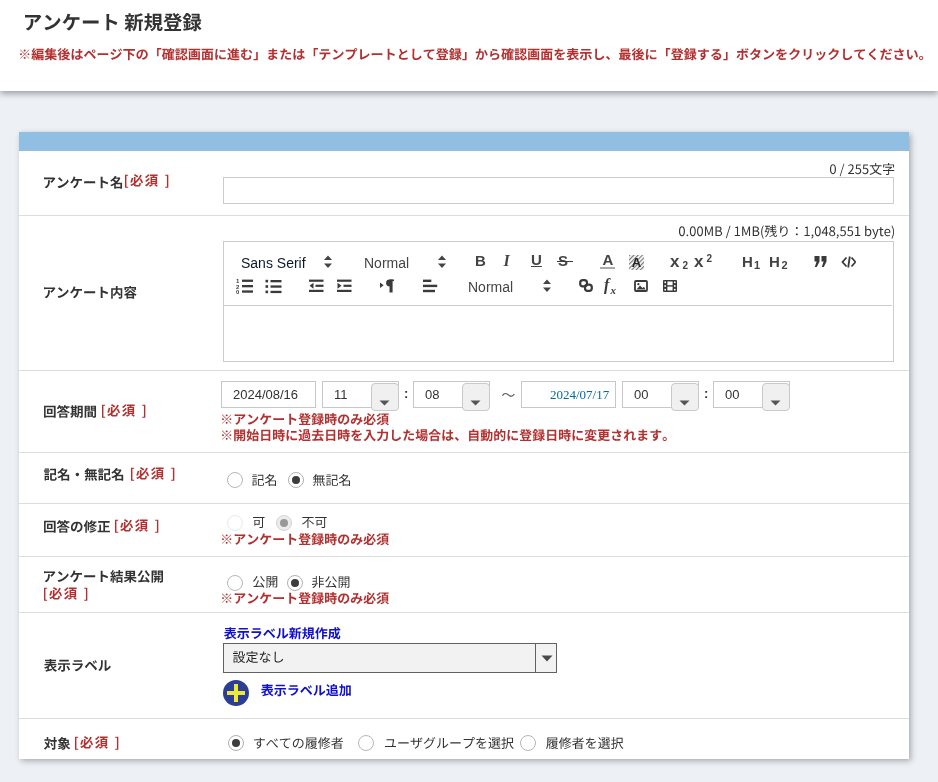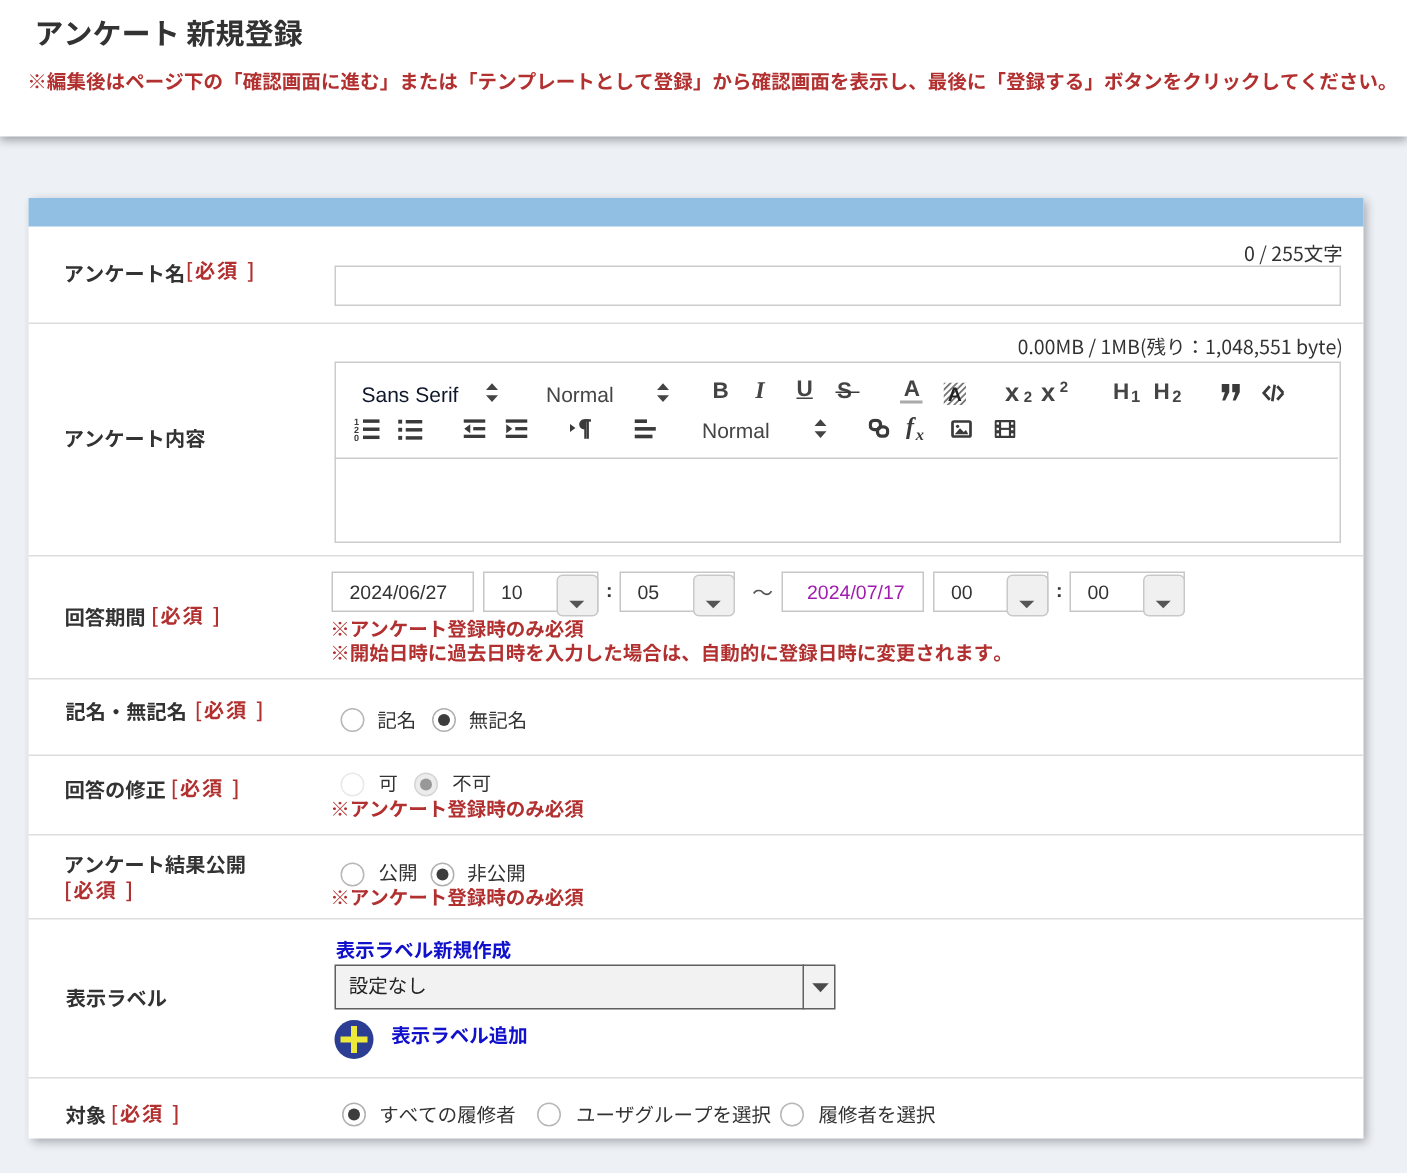--- a/index.html
+++ b/index.html
@@ -152,39 +152,39 @@
       <rect x="4.4" y="6.6" width="5.2" height="3.9"></rect>
     </g>
   </svg>
 <svg style="position:absolute;left:44.0px;top:405.0px" width="55" height="15" viewBox="0 0 55 15">
     <path transform="translate(-0.96 11.63)" d="M5.5 -6.4V-4H7.8V-6.4ZM3.9 -7.8H9.5V-2.6H3.9ZM1 -11H12.6V1.2H10.8V-9.4H2.6V1.2H1ZM1.9 -1H11.8V0.5H1.9Z M17.5 -5.4H23V-4.1H17.5ZM17.1 -0.5H23.4V0.8H17.1ZM20.2 -7Q19.6 -6.3 18.7 -5.6Q17.9 -4.9 16.8 -4.3Q15.8 -3.7 14.7 -3.2Q14.6 -3.5 14.3 -3.9Q14 -4.3 13.8 -4.5Q15 -4.9 16 -5.6Q17.1 -6.2 17.9 -6.9Q18.8 -7.6 19.4 -8.3H20.9Q21.7 -7.5 22.6 -6.8Q23.5 -6 24.6 -5.5Q25.7 -4.9 26.7 -4.6Q26.5 -4.3 26.2 -4Q26 -3.6 25.8 -3.3Q24.8 -3.7 23.7 -4.3Q22.7 -4.9 21.7 -5.6Q20.8 -6.3 20.2 -7ZM16.2 -3.2H24.3V1.2H22.7V-1.8H17.8V1.2H16.2ZM15.8 -10.4H20V-9H15.8ZM21.1 -10.4H26.4V-9H21.1ZM15.9 -11.6 17.4 -11.2Q17.2 -10.5 16.8 -9.8Q16.4 -9.1 16 -8.5Q15.6 -7.8 15.1 -7.4Q15 -7.5 14.7 -7.7Q14.5 -7.8 14.2 -8Q14 -8.2 13.8 -8.3Q14.4 -8.9 15 -9.8Q15.6 -10.7 15.9 -11.6ZM21.4 -11.6 22.9 -11.2Q22.6 -10.3 22 -9.3Q21.4 -8.4 20.8 -7.8Q20.7 -8 20.4 -8.1Q20.2 -8.3 19.9 -8.5Q19.6 -8.7 19.4 -8.8Q20.1 -9.3 20.6 -10Q21.1 -10.8 21.4 -11.6ZM16.3 -9.4 17.6 -9.8Q17.9 -9.4 18.2 -8.8Q18.5 -8.3 18.7 -7.9L17.2 -7.4Q17.1 -7.8 16.9 -8.4Q16.6 -8.9 16.3 -9.4ZM22.2 -9.3 23.6 -9.8Q23.9 -9.4 24.3 -8.9Q24.6 -8.4 24.8 -8L23.3 -7.4Q23.2 -7.8 22.8 -8.4Q22.5 -8.9 22.2 -9.3Z M35.3 -10.9H38.8V-9.4H35.3ZM35.3 -7.8H38.8V-6.4H35.3ZM35.3 -4.7H38.8V-3.3H35.3ZM38.1 -10.9H39.7V-0.6Q39.7 0 39.5 0.4Q39.4 0.7 39 0.9Q38.7 1.1 38.1 1.1Q37.6 1.2 36.9 1.2Q36.8 0.9 36.7 0.4Q36.6 -0 36.4 -0.3Q36.8 -0.3 37.3 -0.3Q37.7 -0.3 37.8 -0.3Q38 -0.3 38 -0.4Q38.1 -0.4 38.1 -0.6ZM34.6 -10.9H36.1V-5.9Q36.1 -5.1 36.1 -4.2Q36.1 -3.2 35.9 -2.2Q35.8 -1.3 35.5 -0.4Q35.3 0.5 34.8 1.2Q34.7 1.1 34.4 0.9Q34.2 0.7 34 0.6Q33.7 0.4 33.5 0.3Q34 -0.5 34.3 -1.6Q34.5 -2.7 34.6 -3.8Q34.6 -4.9 34.6 -5.9ZM27.6 -9.9H34.2V-8.5H27.6ZM29.3 -7.7H32.5V-6.4H29.3ZM29.3 -5.6H32.5V-4.3H29.3ZM27.4 -3.4H34.1V-2H27.4ZM28.6 -11.3H30.1V-2.9H28.6ZM31.8 -11.3H33.3V-2.9H31.8ZM29.1 -1.9 30.6 -1.5Q30.2 -0.7 29.7 0Q29.1 0.7 28.6 1.2Q28.5 1.1 28.2 0.9Q28 0.7 27.7 0.6Q27.5 0.4 27.3 0.3Q27.8 -0.1 28.3 -0.7Q28.8 -1.3 29.1 -1.9ZM31.1 -1.3 32.3 -2Q32.6 -1.7 32.9 -1.3Q33.2 -1 33.4 -0.6Q33.7 -0.3 33.9 -0L32.5 0.7Q32.4 0.5 32.2 0.1Q31.9 -0.2 31.6 -0.6Q31.4 -1 31.1 -1.3Z M45.4 -3.2H49.1V-2.1H45.4ZM45.3 -5.2H49.9V-0H45.3V-1.2H48.3V-4H45.3ZM44.6 -5.2H46.1V0.6H44.6ZM42.4 -9.1H45.8V-8H42.4ZM48.6 -9.1H52V-8H48.6ZM51.4 -10.9H53V-0.7Q53 -0.1 52.9 0.3Q52.7 0.7 52.3 0.9Q51.9 1.1 51.3 1.2Q50.7 1.2 49.8 1.2Q49.8 1 49.7 0.7Q49.6 0.4 49.5 0.1Q49.4 -0.2 49.3 -0.4Q49.6 -0.4 50 -0.4Q50.4 -0.4 50.7 -0.4Q50.9 -0.4 51.1 -0.4Q51.2 -0.4 51.3 -0.5Q51.4 -0.6 51.4 -0.7ZM42.5 -10.9H46.8V-6H42.5V-7.2H45.3V-9.8H42.5ZM52.2 -10.9V-9.8H49.2V-7.2H52.2V-6H47.7V-10.9ZM41.6 -10.9H43.2V1.2H41.6Z" fill="#333333"></path>
   </svg>
 <svg style="position:absolute;left:101.5px;top:404.0px" width="46" height="16" viewBox="0 0 46 16">
     <path transform="translate(-1.37 11.48)" d="M1.4 2.3V-10.8H4.5V-9.8H2.8V1.3H4.5V2.3Z M10.2 -8.4H11.9V-1.4Q11.9 -1 12 -0.8Q12 -0.7 12.2 -0.6Q12.4 -0.6 12.7 -0.6Q12.8 -0.6 13.1 -0.6Q13.4 -0.6 13.7 -0.6Q14.1 -0.6 14.3 -0.6Q14.6 -0.6 14.8 -0.6Q15.1 -0.6 15.3 -0.7Q15.5 -0.9 15.6 -1.4Q15.6 -1.9 15.7 -2.9Q15.9 -2.7 16.2 -2.6Q16.4 -2.5 16.7 -2.4Q17 -2.2 17.3 -2.2Q17.2 -1 16.9 -0.3Q16.7 0.4 16.2 0.7Q15.7 1 14.9 1Q14.8 1 14.5 1Q14.3 1 14 1Q13.7 1 13.4 1Q13.1 1 12.9 1Q12.6 1 12.5 1Q11.6 1 11.1 0.8Q10.6 0.6 10.4 0.1Q10.2 -0.4 10.2 -1.4ZM10.3 -10.3 11.4 -11.5Q11.9 -11.1 12.5 -10.7Q13.1 -10.3 13.7 -9.9Q14.3 -9.5 14.6 -9.2L13.6 -7.9Q13.2 -8.2 12.6 -8.6Q12.1 -9 11.5 -9.5Q10.9 -9.9 10.3 -10.3ZM8 -7.8 9.6 -7.4Q9.4 -6.6 9.2 -5.8Q9 -4.9 8.8 -4.1Q8.5 -3.3 8.2 -2.8L6.6 -3.3Q6.9 -3.9 7.2 -4.7Q7.5 -5.4 7.7 -6.2Q7.9 -7 8 -7.8ZM16 -6.2 17.4 -6.9Q17.9 -6.3 18.3 -5.5Q18.7 -4.8 19 -4.1Q19.3 -3.4 19.5 -2.9L17.9 -2.1Q17.8 -2.6 17.5 -3.4Q17.2 -4.1 16.8 -4.8Q16.4 -5.6 16 -6.2ZM16.6 -10.7 18.3 -10Q17.4 -8.5 16.4 -7Q15.3 -5.4 14 -4.1Q12.7 -2.7 11.1 -1.5Q9.5 -0.3 7.7 0.6Q7.6 0.4 7.4 0.1Q7.2 -0.1 7 -0.3Q6.8 -0.6 6.6 -0.7Q8.4 -1.5 9.9 -2.6Q11.4 -3.7 12.7 -5.1Q14 -6.4 15 -7.8Q16 -9.3 16.6 -10.7Z M24.5 -11.2 26.1 -10.6Q25.6 -10 25 -9.4Q24.4 -8.8 23.8 -8.3Q23.1 -7.8 22.5 -7.4Q22.3 -7.7 22 -8Q21.7 -8.4 21.3 -8.6Q21.9 -8.9 22.5 -9.3Q23.1 -9.8 23.6 -10.2Q24.2 -10.7 24.5 -11.2ZM24.8 -7.4 26.3 -6.8Q25.9 -6.2 25.2 -5.5Q24.6 -4.9 24 -4.4Q23.3 -3.9 22.7 -3.5Q22.5 -3.7 22.2 -4.1Q21.8 -4.5 21.5 -4.7Q22.1 -5 22.7 -5.5Q23.3 -5.9 23.9 -6.4Q24.5 -6.9 24.8 -7.4ZM25.1 -3.7 26.7 -3.1Q26.2 -2.2 25.5 -1.5Q24.9 -0.8 24.1 -0.1Q23.3 0.5 22.5 1Q22.3 0.6 22 0.3Q21.7 -0.1 21.3 -0.4Q22.1 -0.7 22.8 -1.2Q23.5 -1.7 24.1 -2.4Q24.7 -3 25.1 -3.7ZM26.3 -10.9H34V-9.5H26.3ZM28.4 -5.5V-4.7H31.9V-5.5ZM28.4 -3.6V-2.7H31.9V-3.6ZM28.4 -7.5V-6.6H31.9V-7.5ZM26.9 -8.7H33.5V-1.5H26.9ZM29.3 -10.2 31.1 -10Q30.9 -9.3 30.7 -8.7Q30.5 -8.1 30.3 -7.7L28.9 -7.9Q29 -8.4 29.1 -9.1Q29.2 -9.7 29.3 -10.2ZM28.4 -1.5 29.7 -0.6Q29.2 -0.2 28.6 0.1Q28.1 0.4 27.4 0.7Q26.8 1 26.2 1.2Q26 1 25.7 0.6Q25.5 0.3 25.2 0.1Q25.8 -0.1 26.4 -0.4Q27 -0.6 27.5 -0.9Q28 -1.2 28.4 -1.5ZM30.4 -0.6 31.6 -1.4Q32 -1.2 32.6 -0.9Q33.1 -0.6 33.5 -0.3Q34 0 34.3 0.3L33 1.2Q32.8 1 32.3 0.7Q31.9 0.3 31.4 0Q30.9 -0.3 30.4 -0.6Z M41.6 2.3V1.3H43.3V-9.8H41.6V-10.8H44.7V2.3Z" fill="#b23030"></path>
   </svg>
 <div style="position:absolute;left:221px;top:381px;width:93px;height:25px;background:#fff;border:1px solid #c7c7c7;"></div>
-<div style="position:absolute;left:233px;top:388px;font-family:'Liberation Sans',sans-serif;font-size:13px;font-weight:400;color:#333;line-height:1;white-space:pre;">2024/06/27</div>
+<div style="position:absolute;left:233px;top:388px;font-family:'Liberation Sans',sans-serif;font-size:13px;font-weight:400;color:#333;line-height:1;white-space:pre;">2024/08/16</div>
 <div style="position:absolute;left:322px;top:381px;width:75px;height:25px;background:#fff;border:1px solid #c7c7c7;"></div>
-<div style="position:absolute;left:334px;top:388px;font-family:'Liberation Sans',sans-serif;font-size:13px;font-weight:400;color:#333;line-height:1;white-space:pre;">10</div>
+<div style="position:absolute;left:334px;top:388px;font-family:'Liberation Sans',sans-serif;font-size:13px;font-weight:400;color:#333;line-height:1;white-space:pre;">11</div>
 <div style="position:absolute;left:371px;top:383px;width:26px;height:26px;background:#f0f0f0;border:1px solid #c9c9c9;border-radius:4px;"></div>
 <svg style="position:absolute;left:379px;top:400px" width="11" height="6" viewBox="0 0 11 6">
     <path d="M0.5 0.5 L10.5 0.5 L5.5 5.5 Z" fill="#555"></path>
   </svg>
 <div style="position:absolute;left:404px;top:387px;font-family:'Liberation Sans',sans-serif;font-size:13px;font-weight:700;color:#333;line-height:1;white-space:pre;">:</div>
 <div style="position:absolute;left:413px;top:381px;width:75px;height:25px;background:#fff;border:1px solid #c7c7c7;"></div>
-<div style="position:absolute;left:425px;top:388px;font-family:'Liberation Sans',sans-serif;font-size:13px;font-weight:400;color:#333;line-height:1;white-space:pre;">05</div>
+<div style="position:absolute;left:425px;top:388px;font-family:'Liberation Sans',sans-serif;font-size:13px;font-weight:400;color:#333;line-height:1;white-space:pre;">08</div>
 <div style="position:absolute;left:462px;top:383px;width:26px;height:26px;background:#f0f0f0;border:1px solid #c9c9c9;border-radius:4px;"></div>
 <svg style="position:absolute;left:470px;top:400px" width="11" height="6" viewBox="0 0 11 6">
     <path d="M0.5 0.5 L10.5 0.5 L5.5 5.5 Z" fill="#555"></path>
   </svg>
 <svg style="position:absolute;left:502.0px;top:392.5px" width="15" height="6" viewBox="0 0 15 6">
     <path transform="translate(-0.58 7.21)" d="M6.6 -4.9Q6 -5.5 5.5 -5.8Q5 -6.1 4.2 -6.1Q3.4 -6.1 2.7 -5.6Q2 -5 1.6 -4.2L0.6 -4.8Q1.3 -6 2.2 -6.6Q3.1 -7.2 4.2 -7.2Q5.2 -7.2 5.9 -6.8Q6.7 -6.4 7.4 -5.7Q8 -5.2 8.5 -4.9Q9 -4.6 9.8 -4.6Q10.6 -4.6 11.3 -5.1Q12 -5.6 12.4 -6.4L13.4 -5.9Q12.7 -4.7 11.8 -4.1Q10.9 -3.4 9.8 -3.4Q8.8 -3.4 8.1 -3.8Q7.3 -4.2 6.6 -4.9Z" fill="#555555"></path>
   </svg>
 <div style="position:absolute;left:521px;top:381px;width:93px;height:25px;background:#fff;border:1px solid #c7c7c7;"></div>
-<div style="position:absolute;left:538px;top:388px;font-family:Liberation Sans, sans-serif;font-size:13px;font-weight:400;color:#a21caf;line-height:1;white-space:pre;">2024/07/17</div>
+<div style="position:absolute;left:550px;top:388px;font-family:Liberation Serif, serif;font-size:13px;font-weight:400;color:#0369a1;line-height:1;white-space:pre;">2024/07/17</div>
 <div style="position:absolute;left:622px;top:381px;width:75px;height:25px;background:#fff;border:1px solid #c7c7c7;"></div>
 <div style="position:absolute;left:634px;top:388px;font-family:'Liberation Sans',sans-serif;font-size:13px;font-weight:400;color:#333;line-height:1;white-space:pre;">00</div>
 <div style="position:absolute;left:671px;top:383px;width:26px;height:26px;background:#f0f0f0;border:1px solid #c9c9c9;border-radius:4px;"></div>
 <svg style="position:absolute;left:679px;top:400px" width="11" height="6" viewBox="0 0 11 6">
     <path d="M0.5 0.5 L10.5 0.5 L5.5 5.5 Z" fill="#555"></path>
   </svg>
 <div style="position:absolute;left:704px;top:387px;font-family:'Liberation Sans',sans-serif;font-size:13px;font-weight:700;color:#333;line-height:1;white-space:pre;">:</div>
 <div style="position:absolute;left:713px;top:381px;width:75px;height:25px;background:#fff;border:1px solid #c7c7c7;"></div>
 <div style="position:absolute;left:725px;top:388px;font-family:'Liberation Sans',sans-serif;font-size:13px;font-weight:400;color:#333;line-height:1;white-space:pre;">00</div>
 <div style="position:absolute;left:762px;top:383px;width:26px;height:26px;background:#f0f0f0;border:1px solid #c9c9c9;border-radius:4px;"></div>

